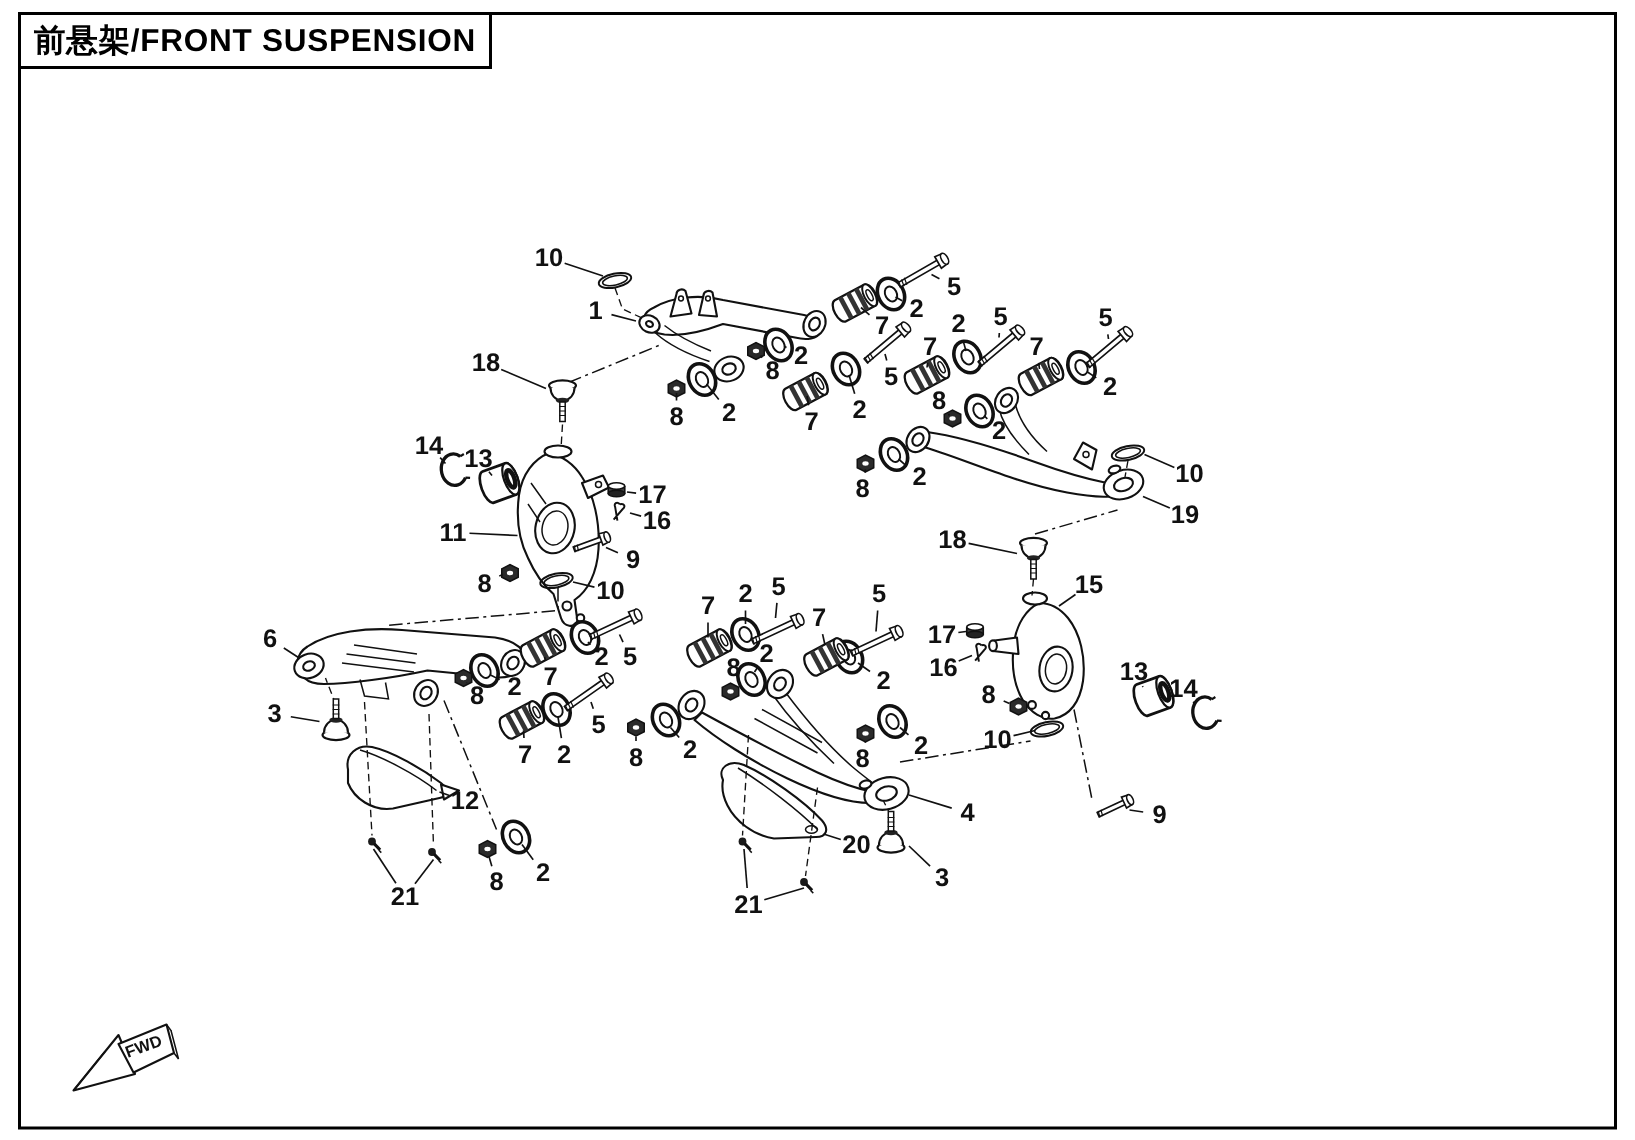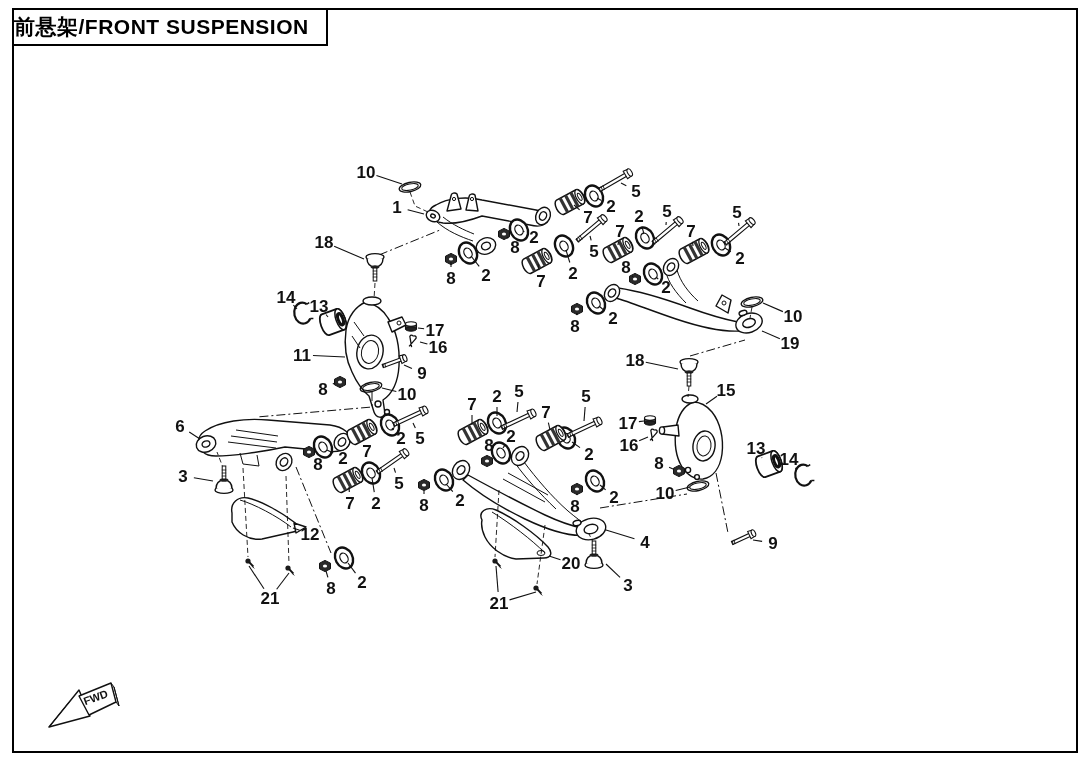--- a/index.html
+++ b/index.html
@@ -1,18 +1,18 @@
 <!DOCTYPE html>
 <html><head>
 <meta charset="utf-8">
 <style>
   html,body{margin:0;padding:0;background:#fff;width:1090px;height:760px;overflow:hidden;}
   .page-border{position:absolute;left:12px;top:8px;width:1066px;height:745px;border:2px solid #000;box-sizing:border-box;background:#fff;}
   .title-box{position:absolute;left:12px;top:8px;width:316px;height:38px;border:2px solid #000;box-sizing:border-box;
-    display:flex;align-items:center;background:#fff;z-index:3;
+    display:flex;align-items:center;justify-content:center;background:#fff;z-index:3;
     font-family:"Liberation Sans","DejaVu Sans",sans-serif;font-weight:bold;font-size:21px;color:#000;letter-spacing:.5px;}
   svg#diagram{position:absolute;left:0;top:0;z-index:2;}
   .art{stroke:#111;fill:#fff;stroke-width:1.4;stroke-linejoin:round;stroke-linecap:round;}
   .thin{stroke:#111;fill:none;stroke-width:1;}
   .callout-text{font-family:"Liberation Sans","DejaVu Sans",sans-serif;font-weight:bold;font-size:17px;fill:#111;}
 </style>
 </head>
 <body>
 
 <div class="page-border"></div>

